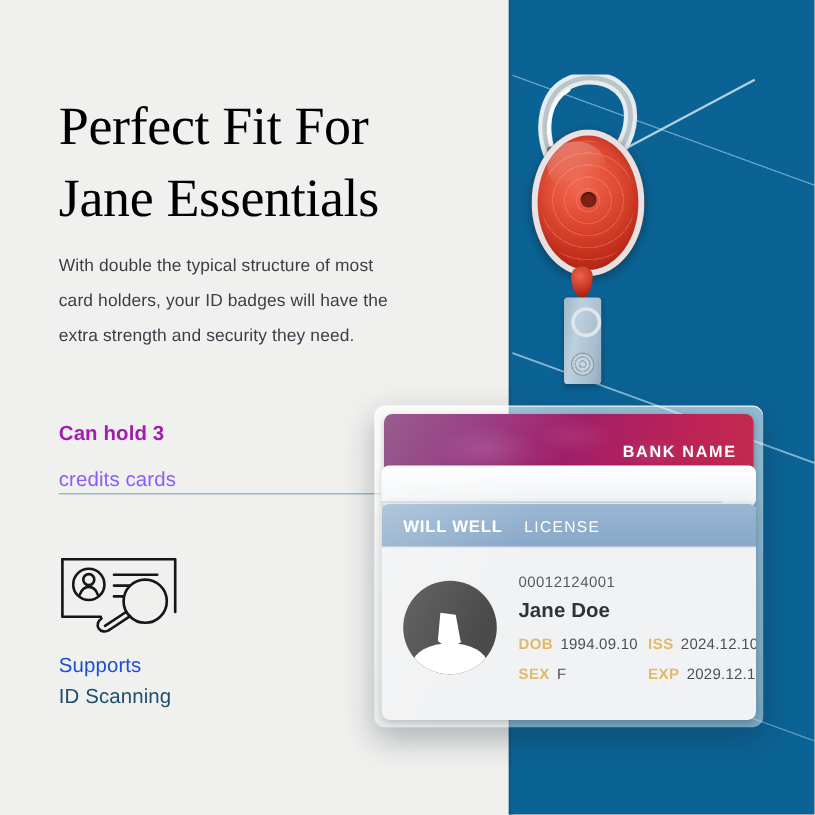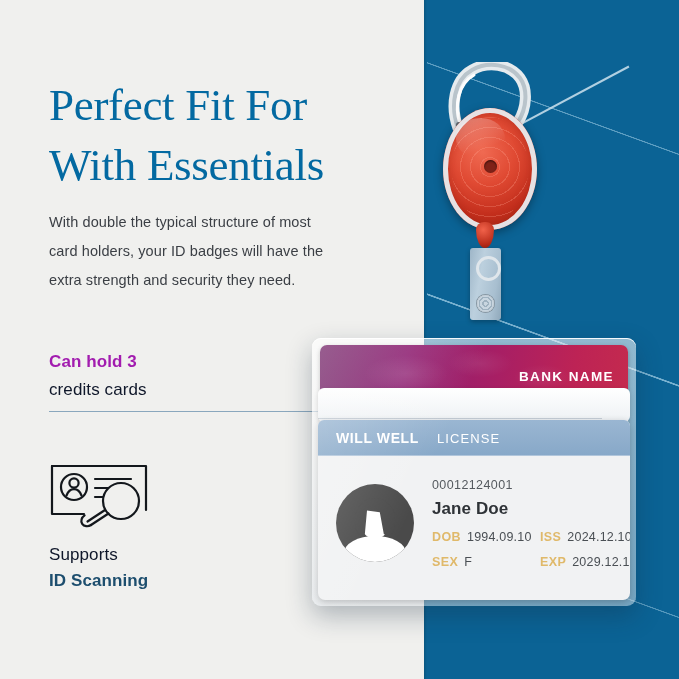--- a/index.html
+++ b/index.html
@@ -51,21 +51,21 @@
   }
   .headline {
     position: absolute;
     left: 49px;
     top: 76px;
     width: 330px;
     font-family: "Liberation Serif", serif;
     font-size: 45px;
     line-height: 1.33;
     letter-spacing: -0.3px;
-    color: #0369a1;
+    color: #000000;
     font-weight: 400;
   }
   .body-copy {
     position: absolute;
     left: 49px;
     top: 208px;
     width: 275px;
     font-size: 14.5px;
     line-height: 2.0;
     color: #3b3f45;
@@ -79,22 +79,22 @@
     width: 300px;
   }
   .fc-strong {
     font-size: 17px;
     font-weight: bold;
     color: #a21caf;
     letter-spacing: 0.1px;
   }
   .fc-sub {
     font-size: 17px;
-    color: #0f172a;
-    margin-top: 8px;
+    color: #8b5cf6;
+    margin-top: 18px;
     letter-spacing: 0.1px;
   }
   .rule {
     position: absolute;
     left: 49px;
     top: 411px;
     width: 290px;
     height: 1px;
     background: #8aa7bd;
   }
@@ -108,26 +108,26 @@
     height: 66px;
   }
   .scan-label {
     position: absolute;
     left: 49px;
     top: 545px;
     width: 260px;
   }
   .sl-top {
     font-size: 17px;
-    color: #0f172a;
+    color: #1d4ed8;
     letter-spacing: 0.1px;
   }
   .sl-bottom {
     font-size: 17px;
-    font-weight: bold;
+    font-weight: normal;
     color: #1d4e6e;
     margin-top: 6px;
     letter-spacing: 0.1px;
   }
 
   
   .reel-wrap {
     position: absolute;
     left: 424px;
     top: 62px;
@@ -420,21 +420,21 @@
 </head>
 <body>
 
 <div id="stage">
 
   <div class="blue-panel"></div>
   <div class="blue-edge"></div>
 
   <div class="headline">
     <div>Perfect Fit For</div>
-    <div>With Essentials</div>
+    <div>Jane Essentials</div>
   </div>
 
   <div class="body-copy">With double the typical structure of most card holders, your ID badges will have the extra strength and security they need.</div>
 
   <div class="feature-cards">
     <div class="fc-strong">Can hold 3</div>
     <div class="fc-sub">credits cards</div>
   </div>
   <div class="rule"></div>
 

